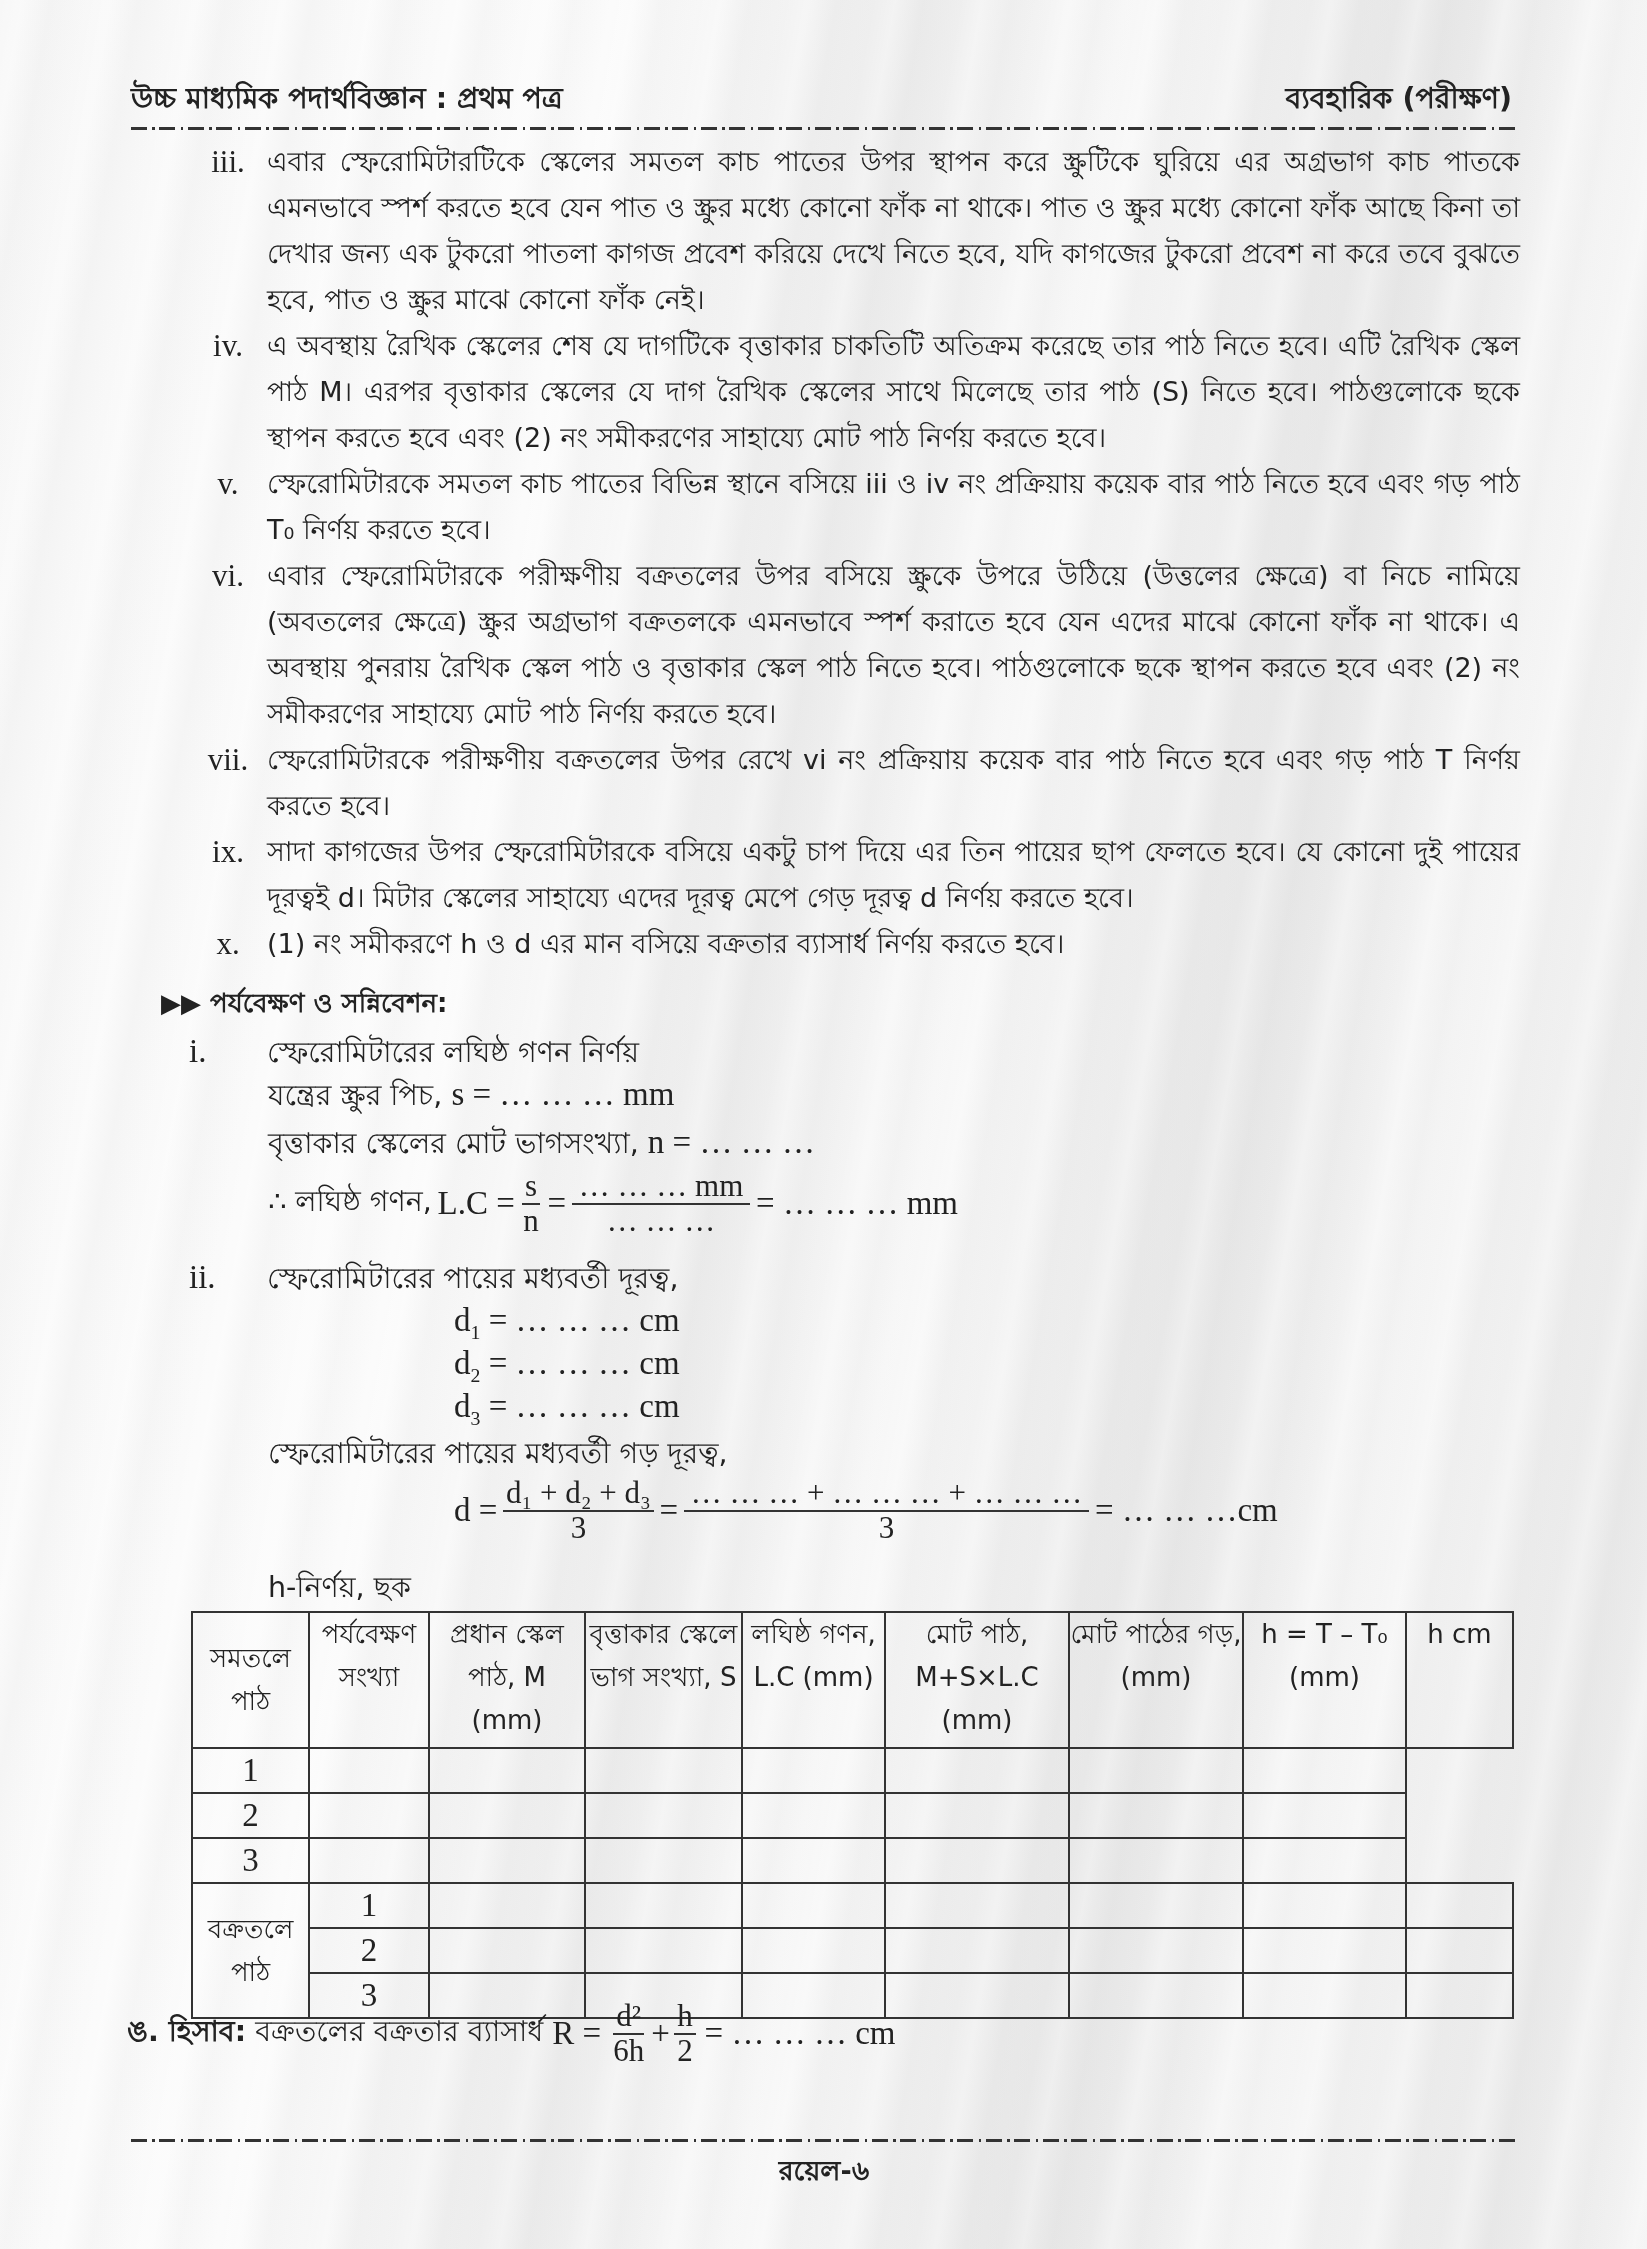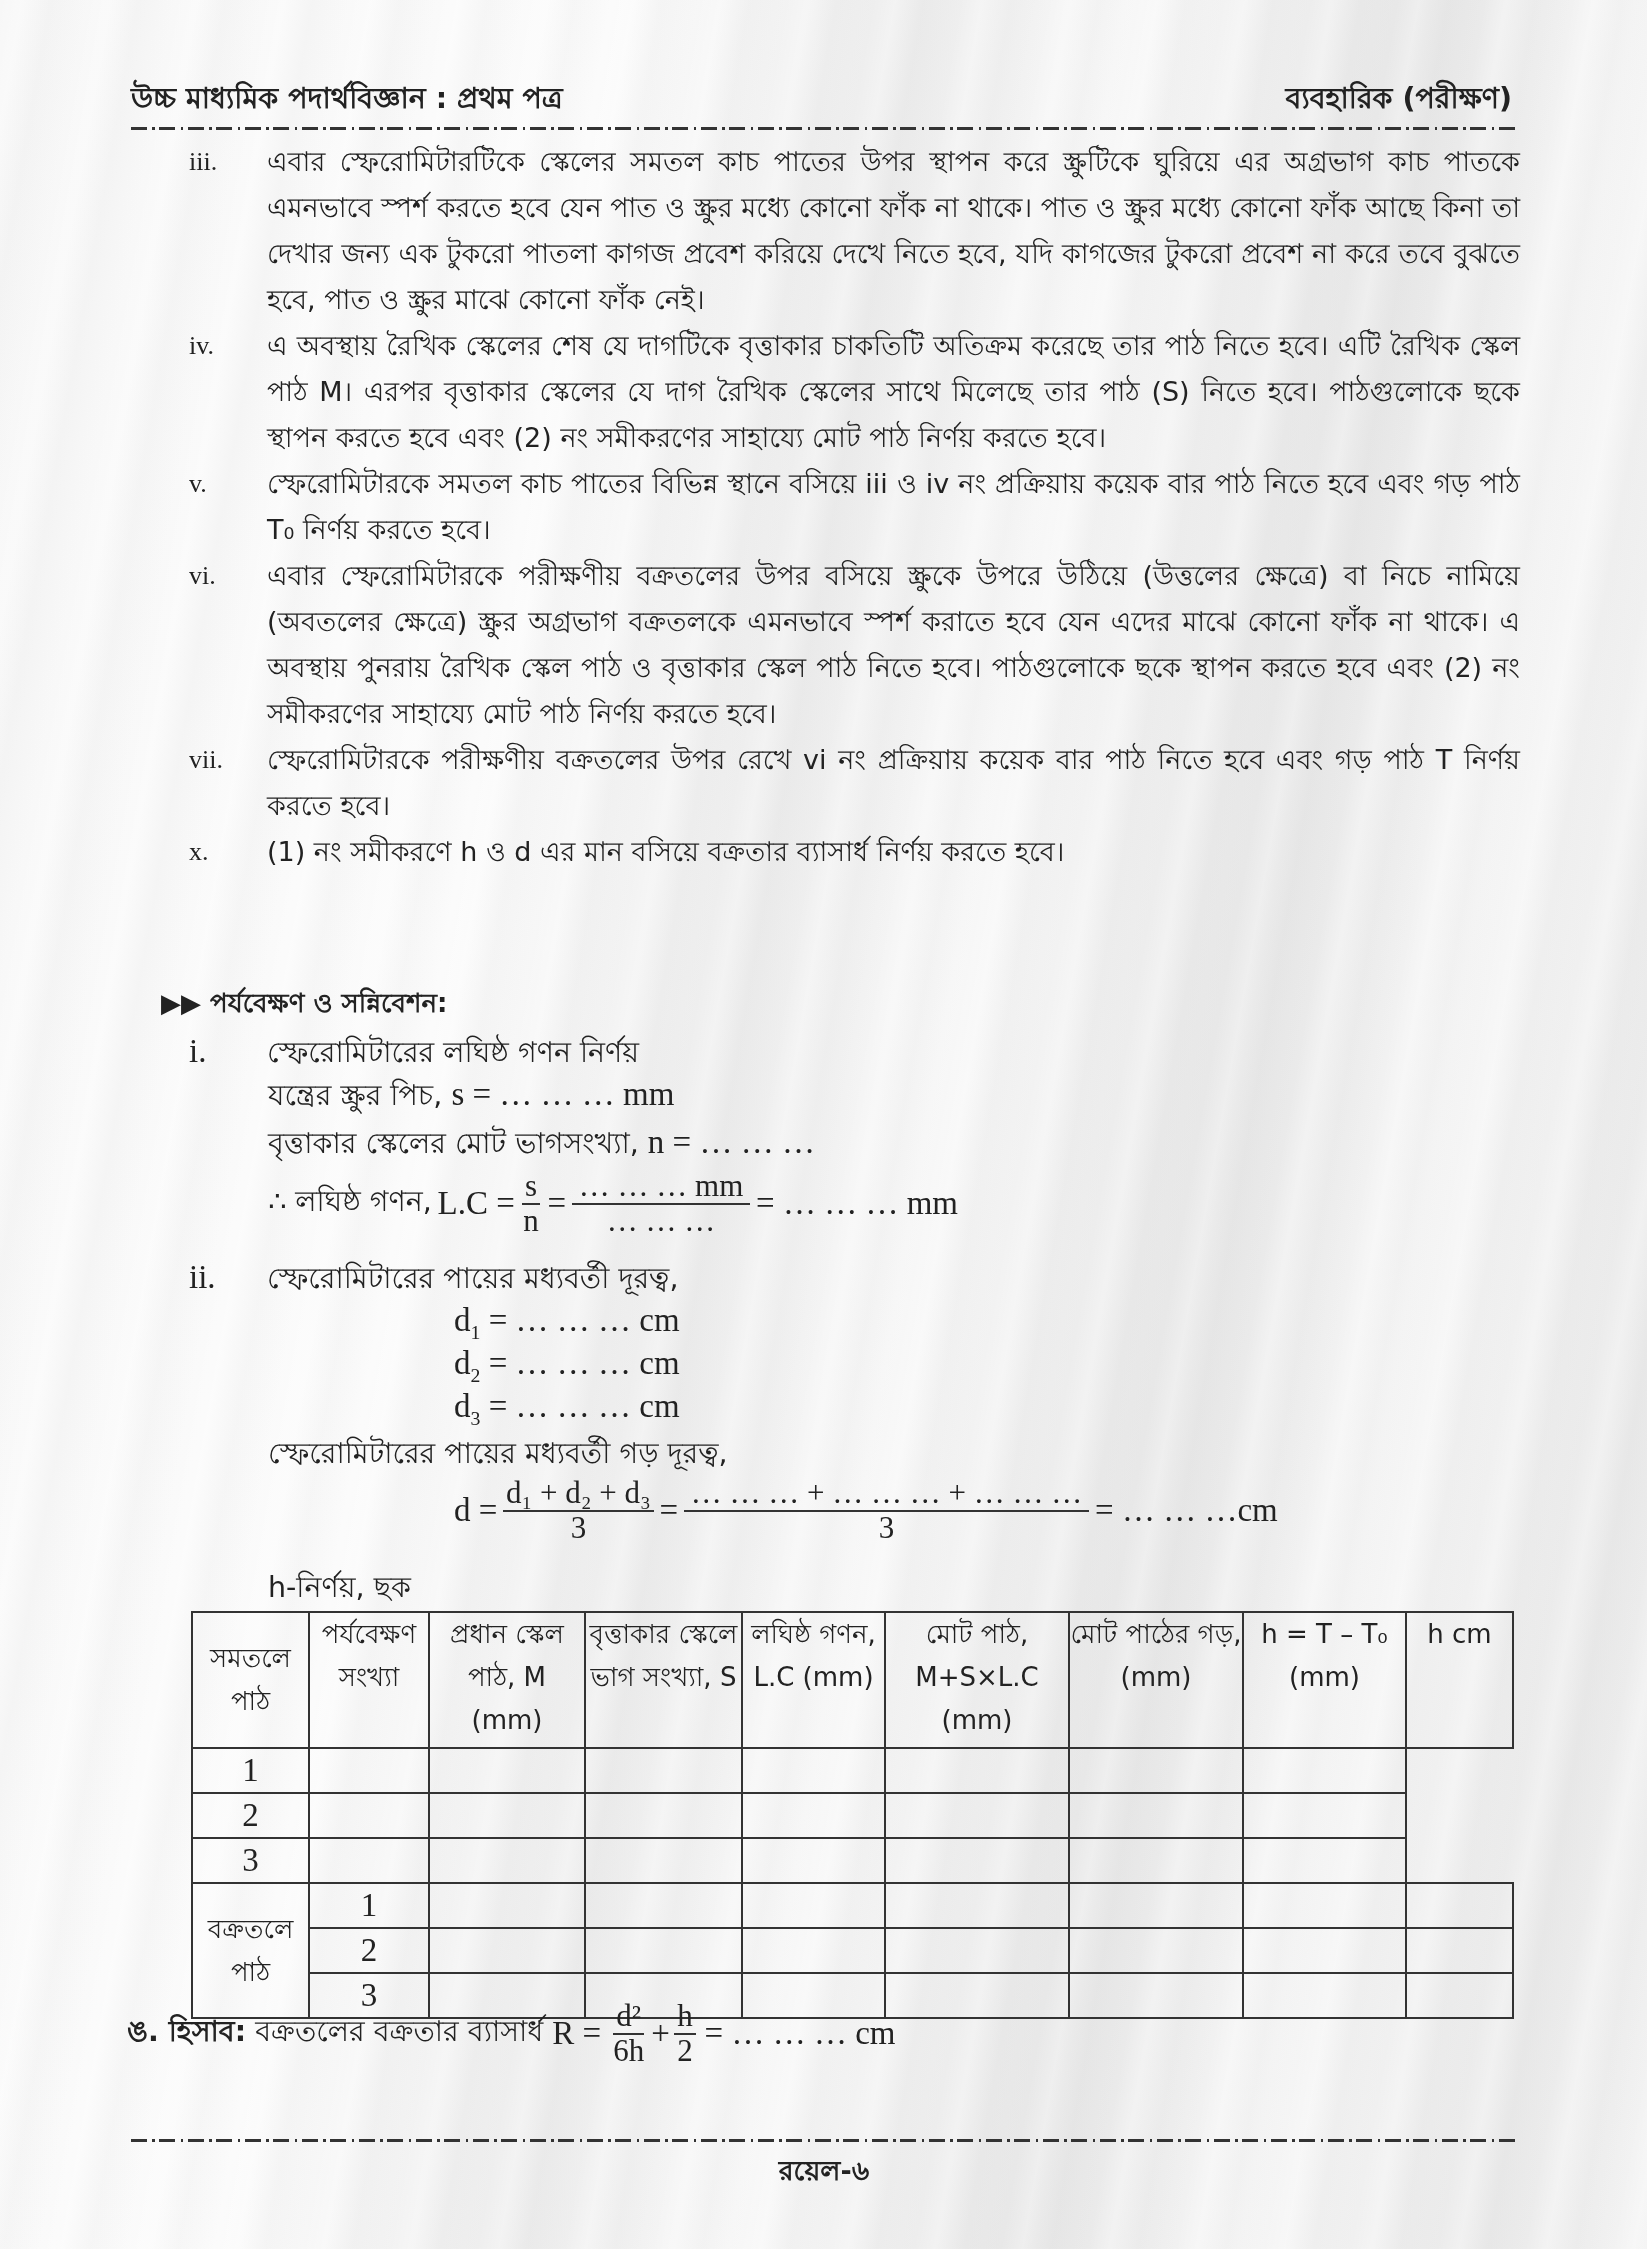--- a/index.html
+++ b/index.html
@@ -17,21 +17,21 @@
   .abs { position: absolute; }
   .hdr-left, .hdr-right { top: 77px; font-size: 28.5px; font-weight: bold; font-family: "DejaVu Sans", sans-serif; }
   .hdr-left { left: 131px; }
   .hdr-right { right: 136px; }
   .dash-line {
     position: absolute; left: 131px; right: 131px; height: 2.9px;
     background: repeating-linear-gradient(90deg, #333 0 15.7px, transparent 15.7px 21.4px, #333 21.4px 24px, transparent 24px 28.5px);
   }
   .steps { left: 189px; top: 139px; width: 1331px; }
   .step { display: flex; margin-bottom: 0; }
-  .step .num { width: 78px; flex: 0 0 78px; font-size: 26px; line-height: 46px; }
+  .step .num { width: 78px; flex: 0 0 78px; font-size: 31px; line-height: 46px; text-align: center; }
   .step .txt { flex: 1; font-size: 27px; line-height: 46px; text-align: justify; font-family: "DejaVu Sans", sans-serif; }
   .section-title { left: 161px; top: 983px; font-size: 26px; font-weight: bold; font-family: "DejaVu Sans", sans-serif; }
   .obs { font-size: 28.5px; font-family: "DejaVu Sans", sans-serif; }
   .obs .m { font-family: "Liberation Serif", serif; font-size: 33px; }
   .frac { display: inline-flex; flex-direction: column; align-items: center; vertical-align: middle; font-family: "Liberation Serif", serif; font-size: 31px; line-height: 1.05; }
   .frac .top { border-bottom: 2.1px solid #333; padding: 0 2.9px; }
   .frac .bot { padding: 0 2.9px; }
   table.h-table {
     position: absolute; left: 191px; top: 1611px; border-collapse: collapse;
     font-family: "DejaVu Sans", sans-serif;
@@ -68,20 +68,24 @@
       <div class="num">v.</div>
       <div class="txt">স্ফেরোমিটারকে সমতল কাচ পাতের বিভিন্ন স্থানে বসিয়ে iii ও iv নং প্রক্রিয়ায় কয়েক বার পাঠ নিতে হবে এবং গড় পাঠ T₀ নির্ণয় করতে হবে।</div>
     </div>
     <div class="step">
       <div class="num">vi.</div>
       <div class="txt">এবার স্ফেরোমিটারকে পরীক্ষণীয় বক্রতলের উপর বসিয়ে স্ক্রুকে উপরে উঠিয়ে (উত্তলের ক্ষেত্রে) বা নিচে নামিয়ে (অবতলের ক্ষেত্রে) স্ক্রুর অগ্রভাগ বক্রতলকে এমনভাবে স্পর্শ করাতে হবে যেন এদের মাঝে কোনো ফাঁক না থাকে। এ অবস্থায় পুনরায় রৈখিক স্কেল পাঠ ও বৃত্তাকার স্কেল পাঠ নিতে হবে। পাঠগুলোকে ছকে স্থাপন করতে হবে এবং (2) নং সমীকরণের সাহায্যে মোট পাঠ নির্ণয় করতে হবে।</div>
     </div>
     <div class="step">
       <div class="num">vii.</div>
       <div class="txt">স্ফেরোমিটারকে পরীক্ষণীয় বক্রতলের উপর রেখে vi নং প্রক্রিয়ায় কয়েক বার পাঠ নিতে হবে এবং গড় পাঠ T নির্ণয় করতে হবে।</div>
+    </div>
+    <div class="step">
+      <div class="num">ix.</div>
+      <div class="txt">সাদা কাগজের উপর স্ফেরোমিটারকে বসিয়ে একটু চাপ দিয়ে এর তিন পায়ের ছাপ ফেলতে হবে। যে কোনো দুই পায়ের দূরত্বই d। মিটার স্কেলের সাহায্যে এদের দূরত্ব মেপে গেড় দূরত্ব d নির্ণয় করতে হবে।</div>
     </div>
     <div class="step">
       <div class="num">x.</div>
       <div class="txt">(1) নং সমীকরণে h ও d এর মান বসিয়ে বক্রতার ব্যাসার্ধ নির্ণয় করতে হবে।</div>
     </div>
   </div>
 
 <div class="abs section-title">
   <span>▶▶ </span><span>পর্যবেক্ষণ ও সন্নিবেশন:</span>
 </div>

